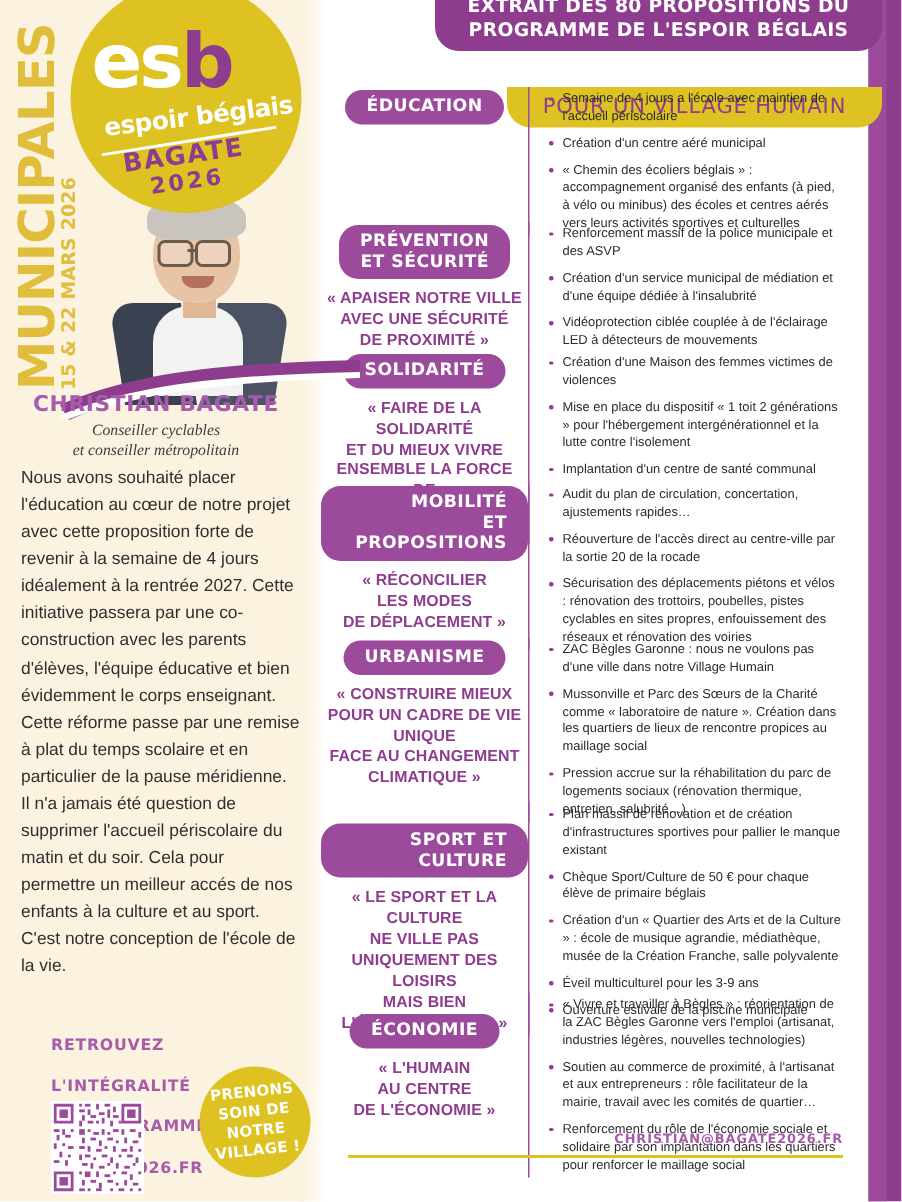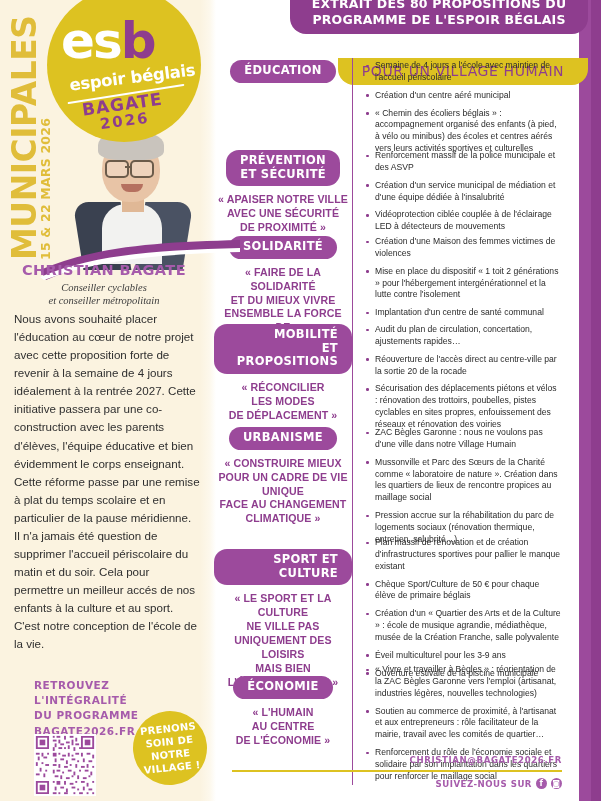--- a/index.html
+++ b/index.html
@@ -225,21 +225,21 @@
     left: 34px; top: 678px;
     width: 150px;
     font-family: "DejaVu Sans", sans-serif;
     font-weight: bold;
     font-size: 10.5px;
     line-height: 1.45;
     letter-spacing: 0.5px;
     color: #a65bab;
     z-index: 9;
   }
-  .retrouvez span { display:block; }
+  .retrouvez span { display:block;margin-top:12px; }
 
   .qr {
     position: absolute;
     left: 34px; top: 734px;
     width: 62px; height: 62px;
     z-index: 9;
     background: #ffffff;
   }
 
   .badge-round {
@@ -739,19 +739,14 @@
           <li>Soutien au commerce de proximité, à l'artisanat et aux entrepreneurs : rôle facilitateur de la mairie, travail avec les comités de quartier…</li>
           <li>Renforcement du rôle de l'économie sociale et solidaire par son implantation dans les quartiers pour renforcer le maillage social</li>
         </ul>
       </div>
     </div>
 
   </div>
 
   <div class="foot-mail">CHRISTIAN@BAGATE2026.FR</div>
   <div class="foot-rule"></div>
-  <div class="foot-follow">
-    <span>SUIVEZ-NOUS SUR</span>
-    <span class="soc">f</span>
-    <span class="soc">◙</span>
-  </div>
 
 </div>
 
 </body></html>

